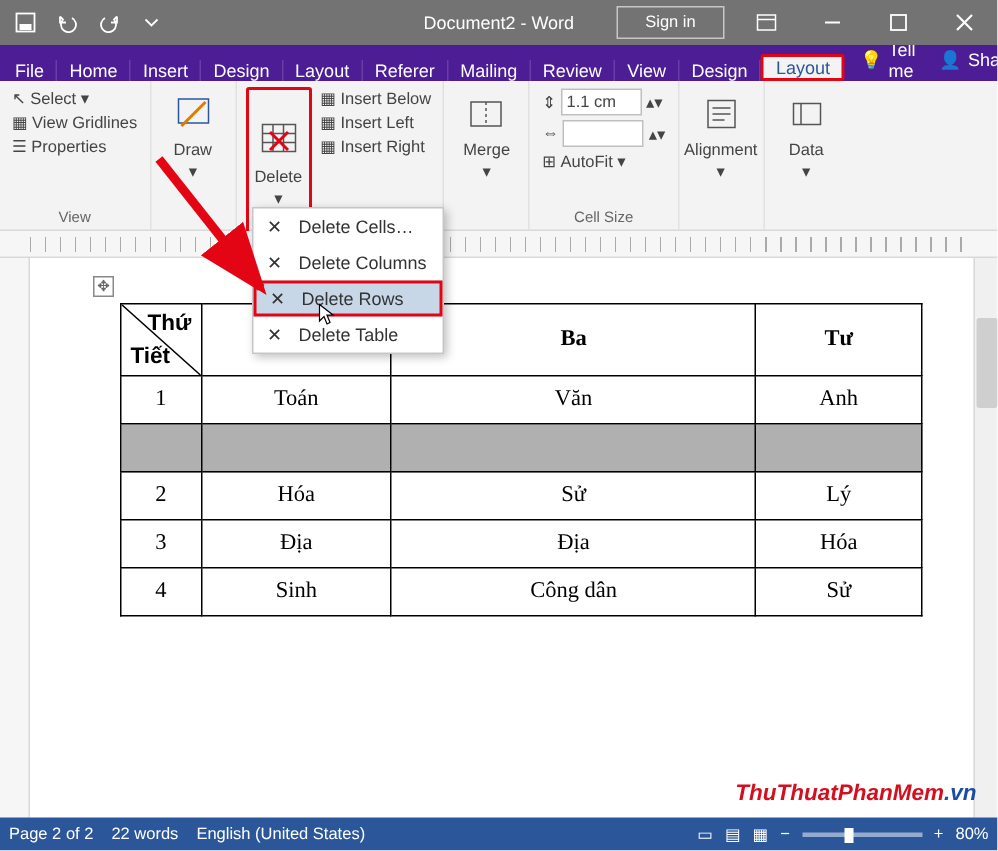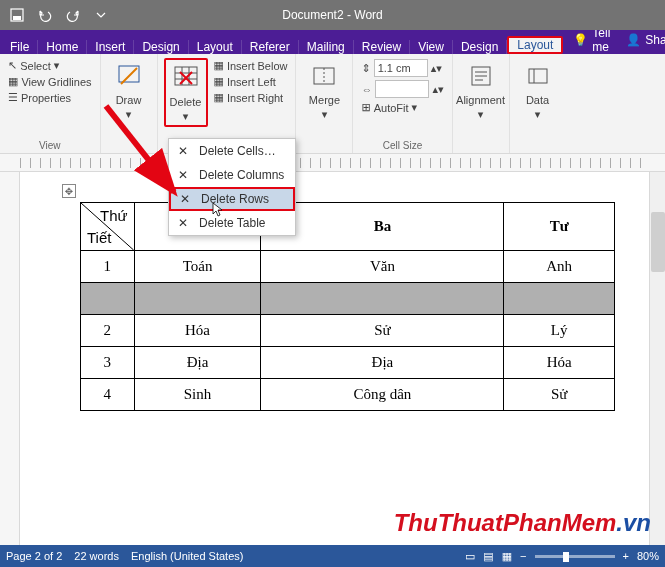--- a/index.html
+++ b/index.html
@@ -23,21 +23,21 @@
 .tabs .right .tab { border-right: none; display: flex; align-items: center; gap: 4px; }
 
 
 .ribbon { background: #f3f3f3; border-bottom: 1px solid #d9d9d9; height: 100px; display: flex; font-size: 11px; color: #444; }
 .group { border-right: 1px solid #e1e1e1; padding: 4px 6px 2px 6px; display: flex; flex-direction: column; justify-content: space-between; }
 .group-label { text-align: center; font-size: 10px; color: #666; padding-top: 2px; }
 .group-body { flex: 1; display: flex; align-items: flex-start; gap: 4px; }
 .rbtn { display: flex; align-items: center; gap: 3px; padding: 1px 2px; white-space: nowrap; }
 .bigbtn { display: flex; flex-direction: column; align-items: center; justify-content: flex-start; gap: 2px; width: 44px; padding-top: 2px; }
 .bigbtn .bigicon { width: 32px; height: 32px; display: flex; align-items: center; justify-content: center; }
-.bigbtn.hl { border: 2px solid #e30513; border-radius: 2px; padding: 2px; }
+.bigbtn.hl { border: 2px solid #e30513; border-radius: 2px; padding: 18px; }
 .vstack { display: flex; flex-direction: column; gap: 1px; }
 .hinput { height: 18px; background: #fff; border: 1px solid #bfbfbf; width: 54px; font-size: 11px; padding: 0 3px; display: flex; align-items: center; }
 
 
 .menu { position: absolute; left: 168px; top: 138px; width: 128px; background: #fff; border: 1px solid #c6c6c6; box-shadow: 2px 2px 6px rgba(0,0,0,0.25); z-index: 50; font-size: 12px; color: #333; }
 .menu .mitem { display: flex; align-items: center; height: 24px; padding-left: 6px; gap: 8px; }
 .menu .mitem.hl { background: #c8d7e8; border: 2px solid #e30513; }
 .menu .micon { width: 16px; height: 16px; display: flex; align-items: center; justify-content: center; }
 
 
@@ -46,34 +46,34 @@
 
 
 .docarea { position: absolute; top: 172px; left: 0; right: 0; bottom: 22px; background: #fff; display: flex; }
 .vruler { width: 20px; background: #f6f6f6; border-right: 1px solid #d9d9d9; }
 .page { flex: 1; background: #fff; position: relative; padding: 30px 50px 0 60px; }
 
 
 .doctable { border-collapse: collapse; width: 100%; font-size: 15px; }
 .doctable td { border: 1px solid #000; height: 32px; text-align: center; vertical-align: middle; font-family: "Times New Roman", serif; }
 .doctable td.selrow { background: #b0b0b0; }
-.headcell { position: relative; height: 48px !important; font-weight: normal; padding-left: 12px; }
+.headcell { position: relative; height: 48px !important; font-weight: bold; padding-left: 12px; }
 .headcell svg { position: absolute; inset: 0; }
 .headcell .lbl1 { position: absolute; top: 4px; right: 6px; }
 .headcell .lbl2 { position: absolute; bottom: 4px; left: 6px; }
 .movehandle { position: absolute; top: -18px; left: -18px; width: 14px; height: 14px; border: 1px solid #888; background: #fff; display: flex; align-items: center; justify-content: center; font-size: 10px; color: #666; }
 
 
 .statusbar { position: absolute; bottom: 0; left: 0; right: 0; height: 22px; background: #2b579a; color: #fff; display: flex; align-items: center; font-size: 11px; padding: 0 6px; gap: 12px; }
 .statusbar .right { margin-left: auto; display: flex; align-items: center; gap: 8px; }
 .zoomslider { width: 80px; height: 3px; background: rgba(255,255,255,0.5); position: relative; }
 .zoomslider .thumb { position: absolute; left: 28px; top: -3px; width: 6px; height: 10px; background: #fff; }
 
 
-.watermark { position: absolute; right: 14px; bottom: 30px; font-size: 24px; font-weight: bold; font-style: italic; font-family: Arial, sans-serif; }
+.watermark { position: absolute; right: 14px; bottom: 30px; font-size: 15px; font-weight: bold; font-style: italic; font-family: Arial, sans-serif; }
 .watermark .a { color: #d40f1e; }
 .watermark .b { color: #1b4ea3; }
 
 
 .arrow { position: absolute; left: 96px; top: 98px; z-index: 60; pointer-events: none; }
 
 .scrollbar-v { position: absolute; right: 0; top: 172px; bottom: 22px; width: 16px; background: #f0f0f0; border-left: 1px solid #d9d9d9; }
 .scrollbar-v .thumb { position: absolute; top: 40px; width: 14px; left: 1px; height: 60px; background: #cfcfcf; border-radius: 2px; }
 
 svg { display: block; }
@@ -99,20 +99,45 @@
           <path d="M4 4 A5 5 0 1 0 10 5 L12 3 M12 3 L12 7 L8 7" fill="none" stroke="#fff" stroke-width="1.2"></path>
         </svg>
       </div>
     <div class="qbtn">
         <svg width="10" height="10">
           <path d="M1 3 L5 7 L9 3" fill="none" stroke="#fff" stroke-width="1.2"></path>
         </svg>
       </div>
   </div>
   <div class="title">Document2 - Word</div>
+  <div class="winbtns">
+    <div class="signin">Sign in</div>
+    <div class="wbtn">
+        <svg width="14" height="12">
+          <rect x="1" y="1" width="12" height="10" fill="none" stroke="#fff"></rect>
+          <line x1="1" y1="4" x2="13" y2="4" stroke="#fff"></line>
+        </svg>
+      </div>
+    <div class="wbtn">
+        <svg width="12" height="12">
+          <line x1="1" y1="6" x2="11" y2="6" stroke="#fff" stroke-width="1.4"></line>
+        </svg>
+      </div>
+    <div class="wbtn">
+        <svg width="12" height="12">
+          <rect x="1" y="1" width="10" height="10" fill="none" stroke="#fff" stroke-width="1.2"></rect>
+        </svg>
+      </div>
+    <div class="wbtn">
+        <svg width="12" height="12">
+          <line x1="1" y1="1" x2="11" y2="11" stroke="#fff" stroke-width="1.4"></line>
+          <line x1="11" y1="1" x2="1" y2="11" stroke="#fff" stroke-width="1.4"></line>
+        </svg>
+      </div>
+  </div>
 </div>
 
 <div class="tabs">
   <div class="tab">File</div>
   <div class="tab">Home</div>
   <div class="tab">Insert</div>
   <div class="tab">Design</div>
   <div class="tab">Layout</div>
   <div class="tab">Referer</div>
   <div class="tab">Mailing</div>

